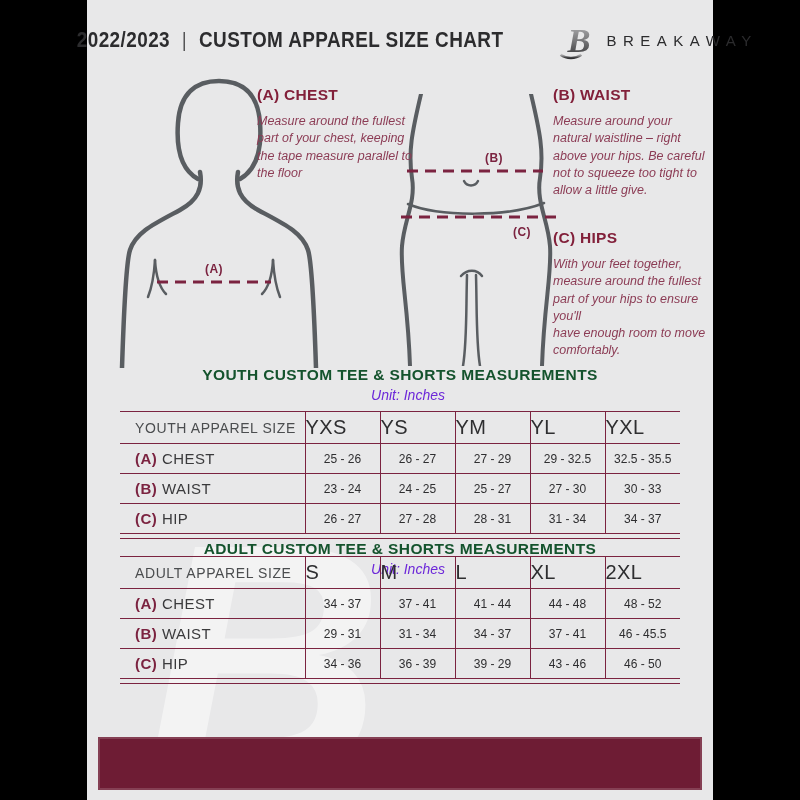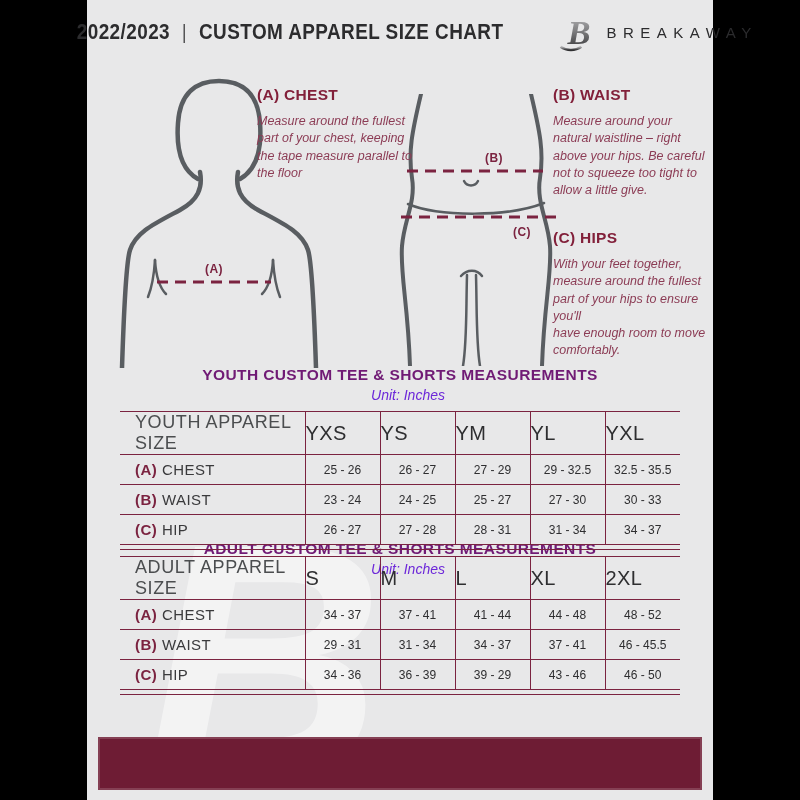--- a/index.html
+++ b/index.html
@@ -18,21 +18,21 @@
     font-family:"Liberation Sans", sans-serif;
     position:relative;
     overflow:hidden;
   }
   .page{
     position:absolute;left:87px;top:0;width:626px;height:800px;
     background:var(--page-bg);
   }
   
   .header{
-    position:absolute;top:10px;left:0;width:100%;height:44px;
+    position:absolute;top:18px;left:0;width:100%;height:44px;
     display:flex;align-items:center;justify-content:center;gap:10px;
   }
   .header-title{
     display:inline-flex;align-items:center;gap:12px;
     transform:scaleX(0.86);transform-origin:center;
     font-weight:700;font-size:22px;color:#2c2c2e;letter-spacing:0.5px;
     white-space:nowrap;
   }
   .header-divider{font-weight:400;color:#4a4a4c;font-size:20px;padding:0 2px;}
   .brand-block{display:inline-flex;align-items:center;gap:10px;margin-left:10px;}
@@ -49,39 +49,39 @@
   }
   .chest-block{position:absolute;left:170px;top:86px;width:162px;}
   .waist-block{position:absolute;left:466px;top:86px;width:156px;}
   .hips-block{position:absolute;left:466px;top:229px;width:160px;}
   .torso-fig{position:absolute;left:32px;top:76px;}
   .lower-fig{position:absolute;left:304px;top:94px;}
   .marker-label{font-family:"Liberation Sans",sans-serif;font-weight:700;font-size:12px;fill:var(--maroon);letter-spacing:0.5px;}
   
   .section-title{
     position:absolute;left:0;width:100%;text-align:center;
-    font-weight:700;font-size:15.5px;color:#701a75;letter-spacing:0.4px;
+    font-weight:700;font-size:15.5px;color:#14532d;letter-spacing:0.4px;
   }
   .section-unit{
     position:absolute;left:8px;width:100%;text-align:center;
     font-style:italic;font-size:14px;color:#6d28d9;
   }
   .size-table-wrap{position:absolute;left:33px;width:560px;z-index:1;}
   table.size-table{
     width:560px;border-collapse:collapse;table-layout:fixed;
     border-bottom:1.5px solid var(--maroon);
   }
   table.size-table col.label-col{width:185px;}
   table.size-table tr{border-top:1.5px solid var(--maroon);}
   table.size-table td{height:30px;vertical-align:middle;background:transparent;}
   table.size-table tr.head-row td{height:32px;}
   table.size-table td + td{border-left:1.5px solid var(--maroon);}
   td.label-cell{padding-left:15px;font-size:15px;color:#3a3a3c;letter-spacing:0.4px;}
   td.label-cell .row-prefix{font-weight:700;color:var(--maroon);margin-right:5px;}
-  td.head-label{padding-left:15px;font-size:18px;color:var(--mid);letter-spacing:0.6px;}
+  td.head-label{padding-left:15px;font-size:14px;color:var(--mid);letter-spacing:0.6px;}
   td.size-cell{font-weight:400;font-size:20px;color:var(--dark);letter-spacing:0.4px;}
   td.value-cell{font-size:12px;color:var(--dark);text-align:center;}
   .table-underline{height:1.5px;background:var(--maroon);margin-top:3.5px;width:100%;}
   
   .watermark{
     position:absolute;left:58px;top:520px;z-index:0;
     font-size:330px;font-weight:700;font-style:italic;line-height:0.85;
     color:rgba(255,255,255,0.48);pointer-events:none;user-select:none;
   }
   .footer-bar{

